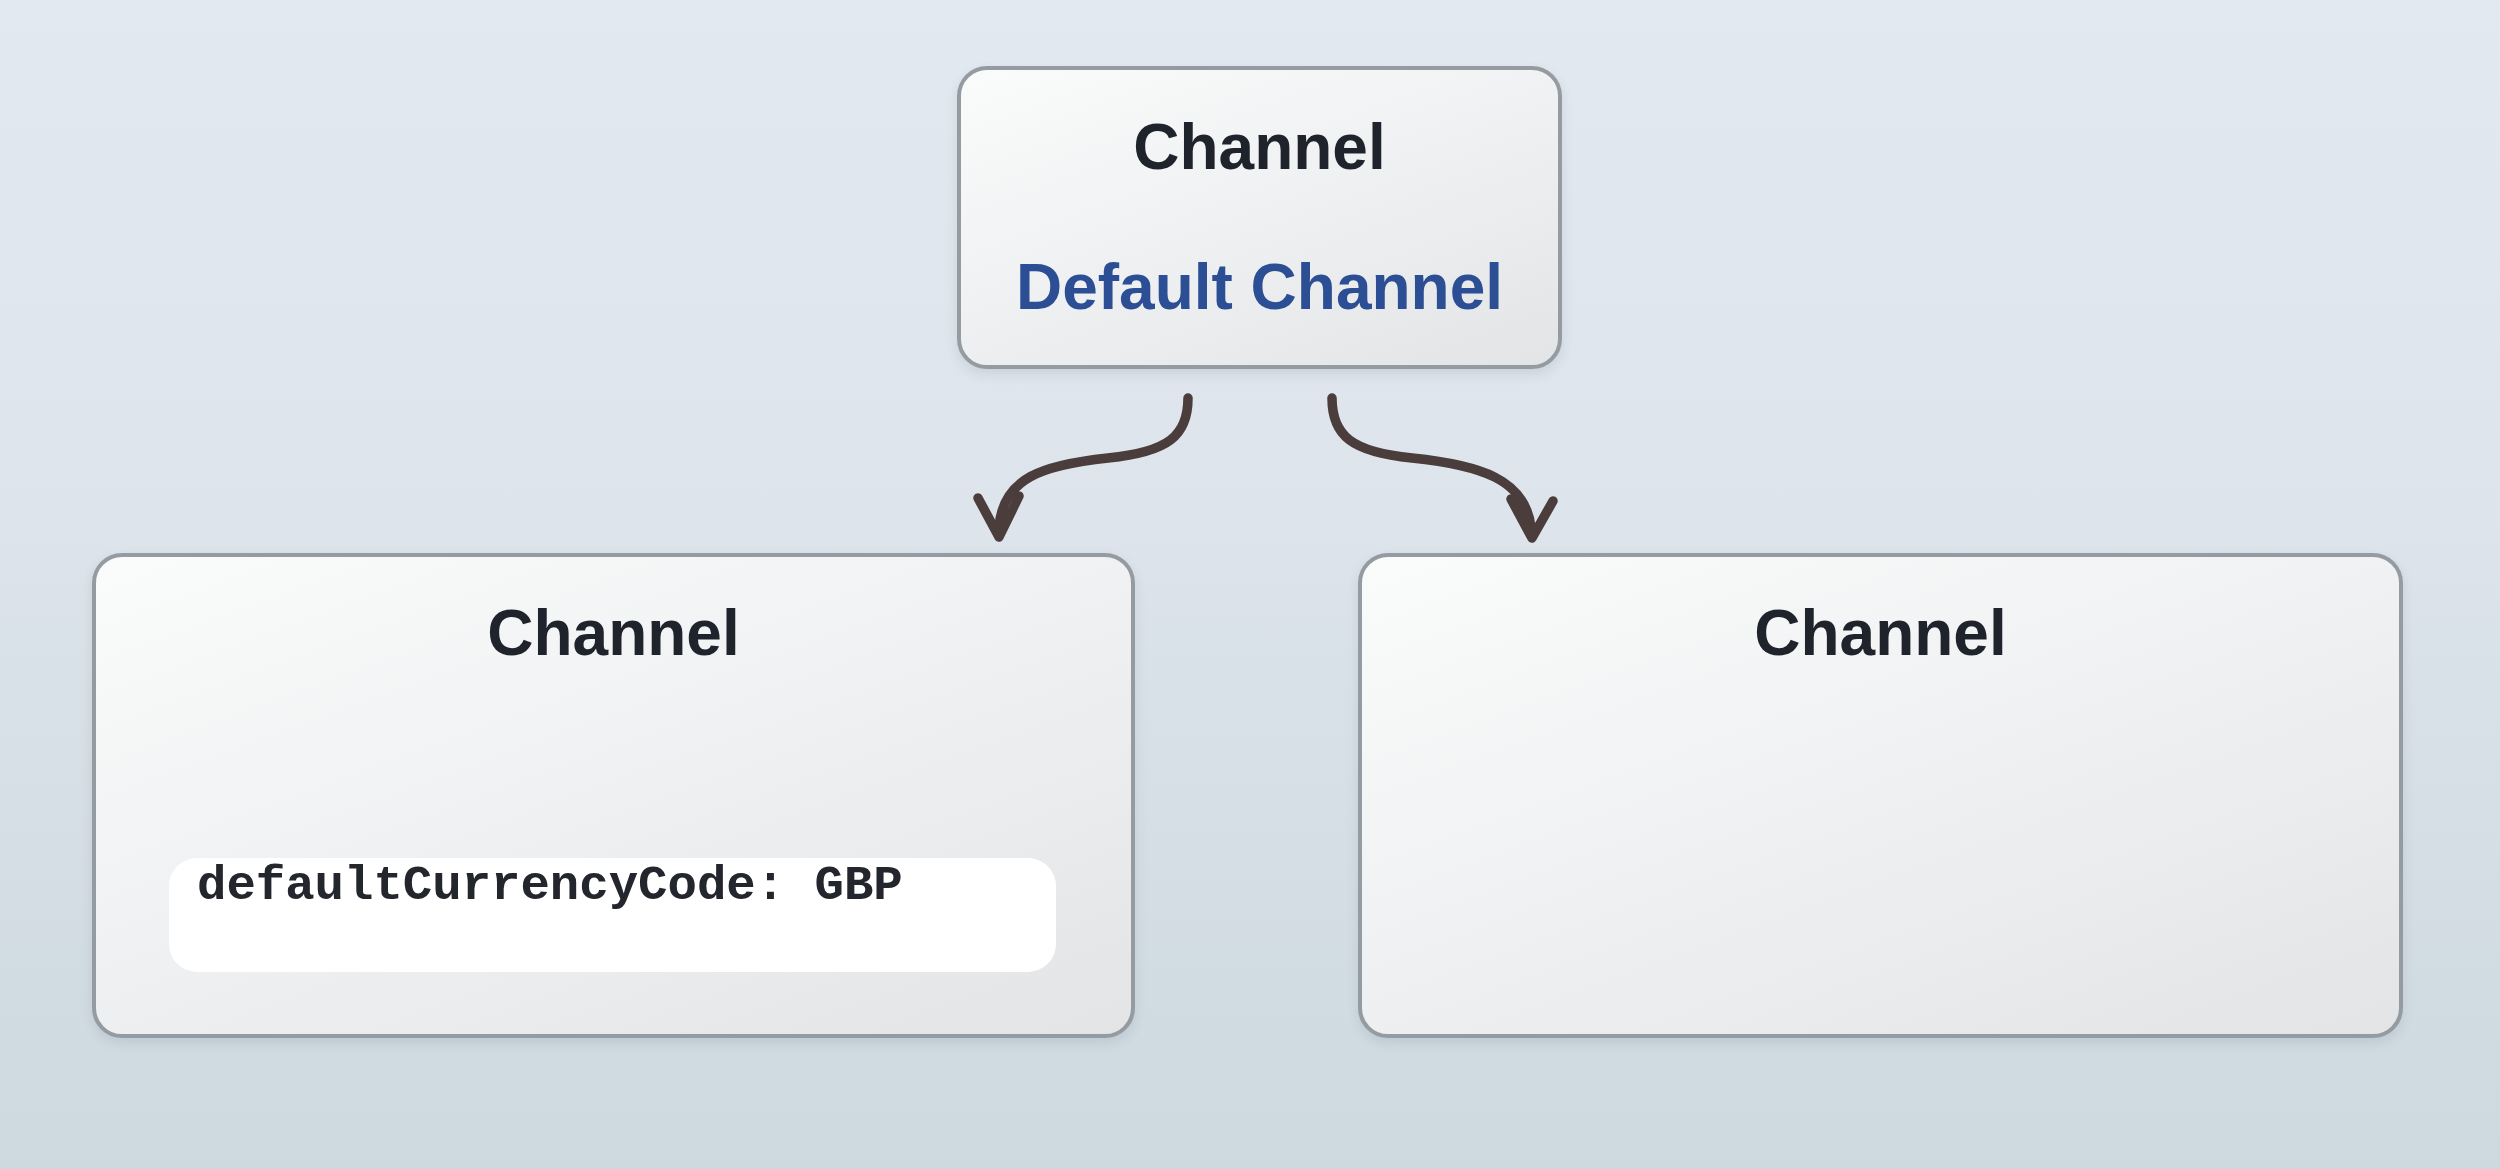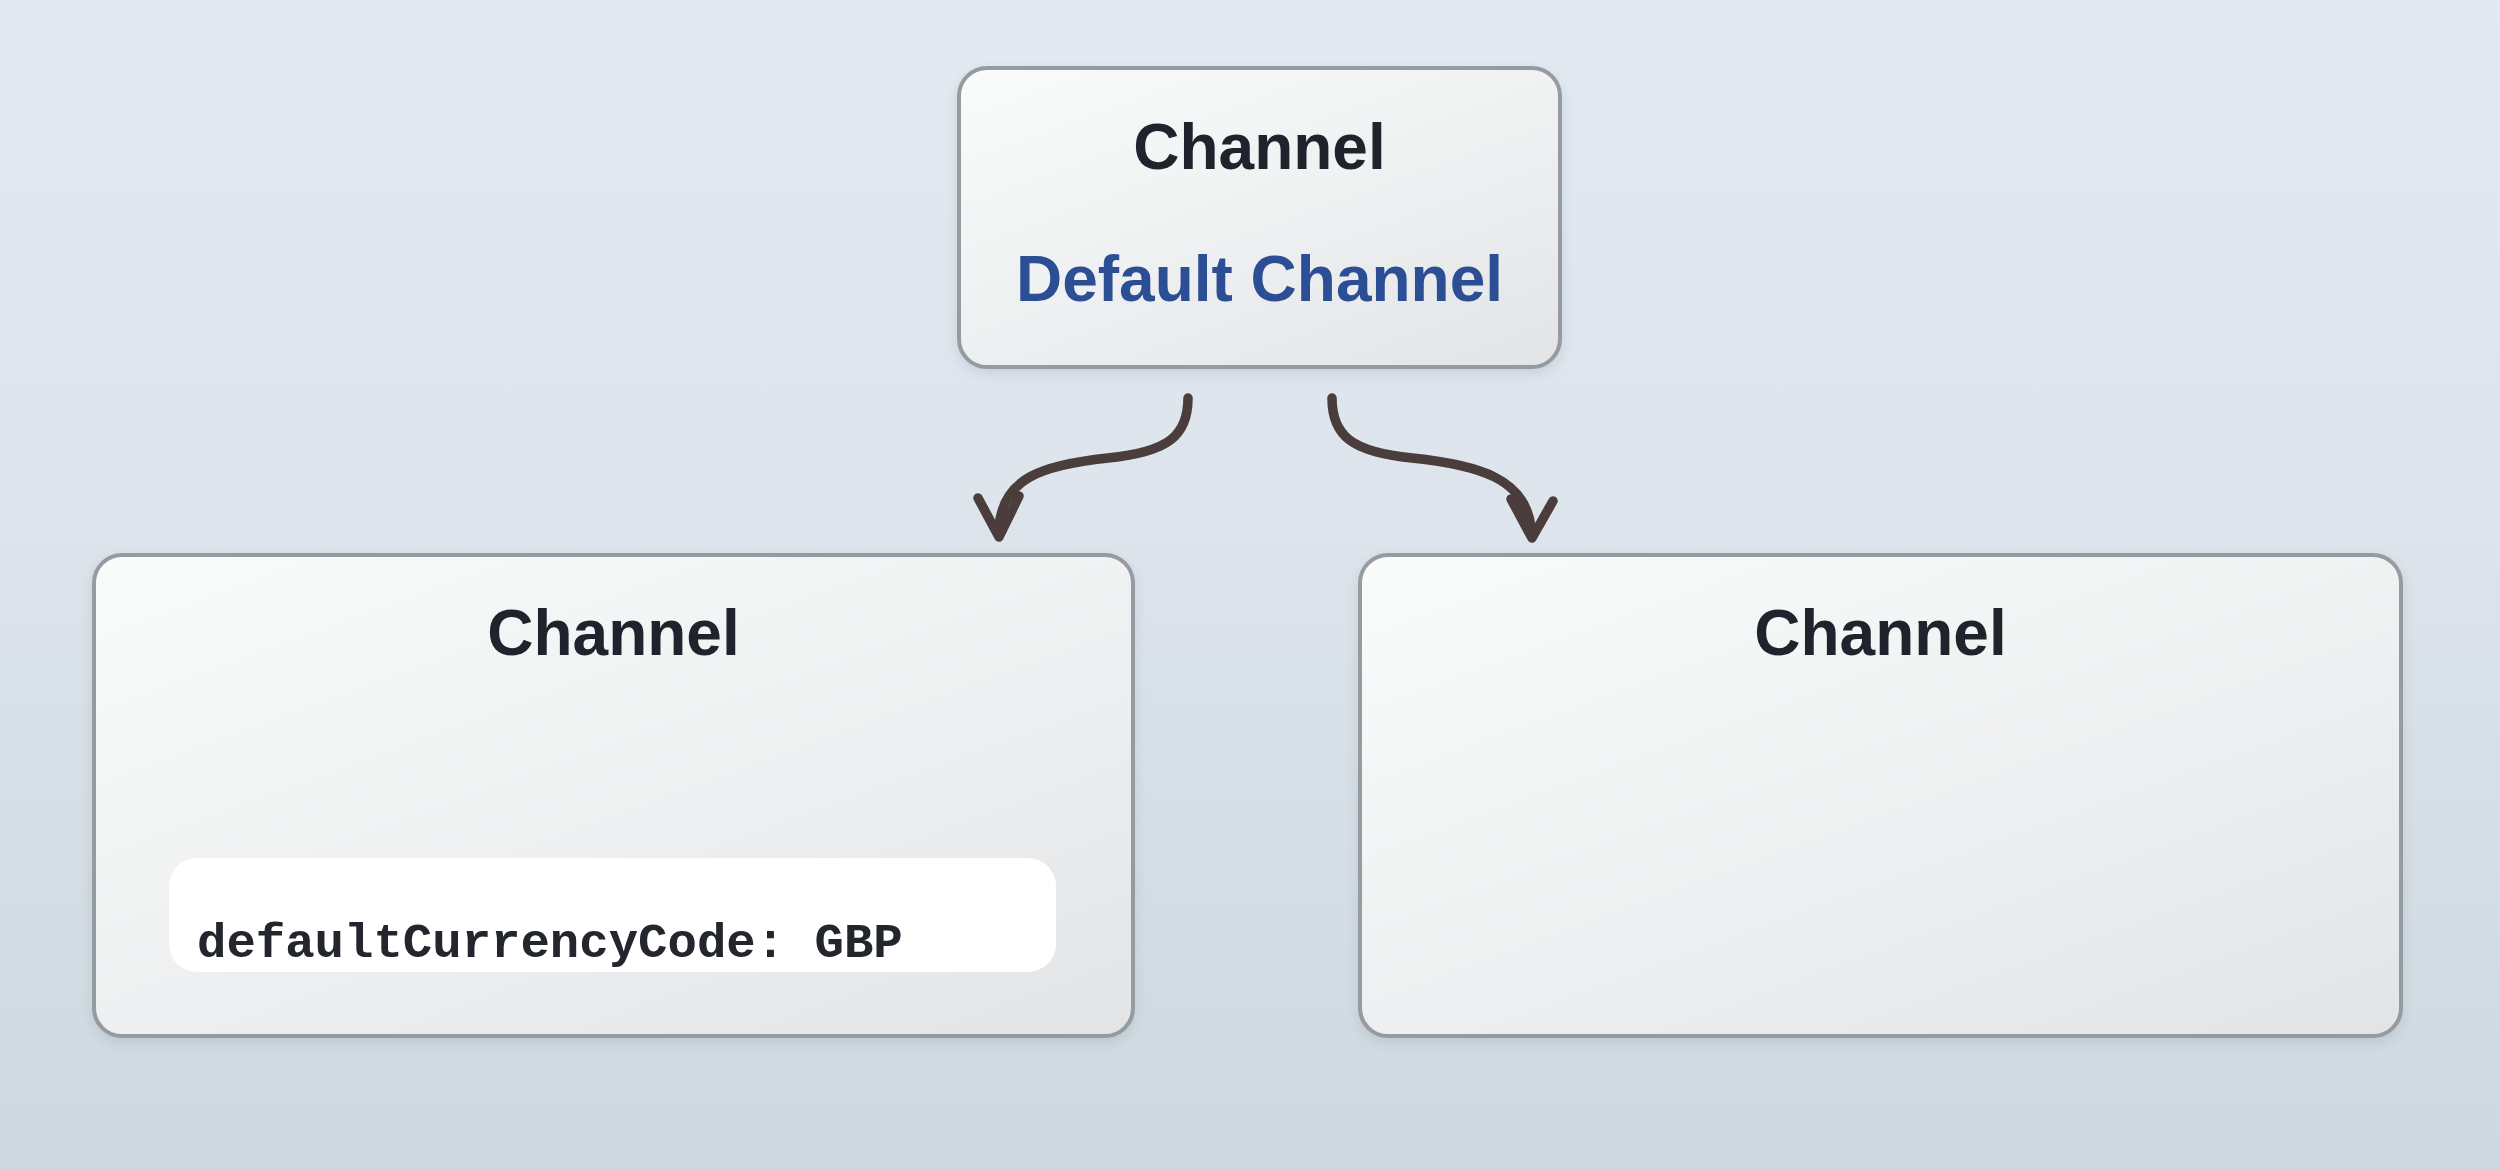--- a/index.html
+++ b/index.html
@@ -58,34 +58,34 @@
     text-align: center;
     font-weight: 700;
     font-size: 64px;
     line-height: 66px;
     white-space: nowrap;
   }
   .node-type { color: var(--title-color); }
   .node-name { color: var(--name-color); }
 
   .node-parent .node-type  { top: 44px; }
-  .node-parent .node-name  { top: 176px; }
+  .node-parent .node-name  { top: 184px; }
   .bottom-node .node-type  { top: 43px; }
   .bottom-node .node-name  { top: 177px; }
 
   .attr-pill {
     position: absolute;
     left: 73px;
     right: 75px;
     top: 301px;
     height: 114px;
     background: var(--attr-bg);
     border-radius: 28px;
     display: flex;
-    align-items: flex-end;
+    align-items: flex-start;
   }
   .attr-text {
     font-family: "Liberation Mono", "DejaVu Sans Mono", monospace;
     font-weight: 700;
     font-size: 49px;
     color: var(--attr-color);
     padding-left: 28px;
     white-space: nowrap;
   }
 </style>

